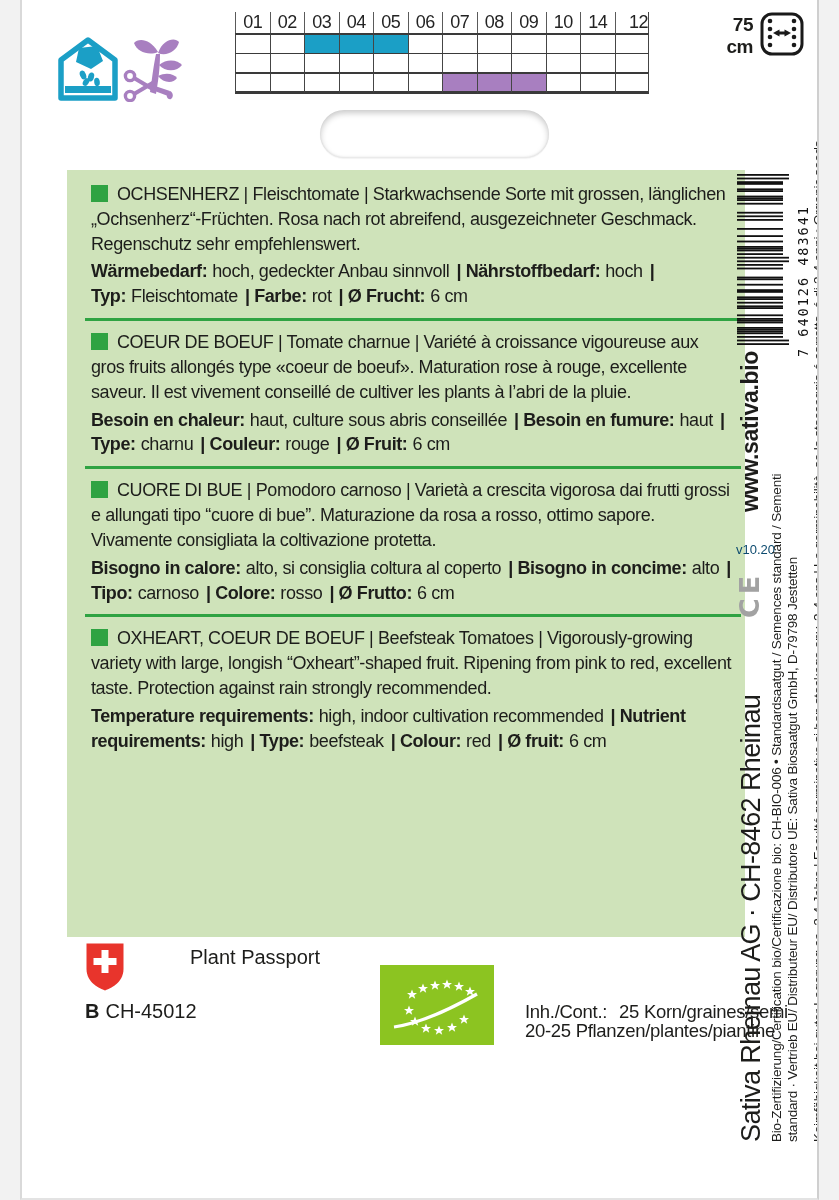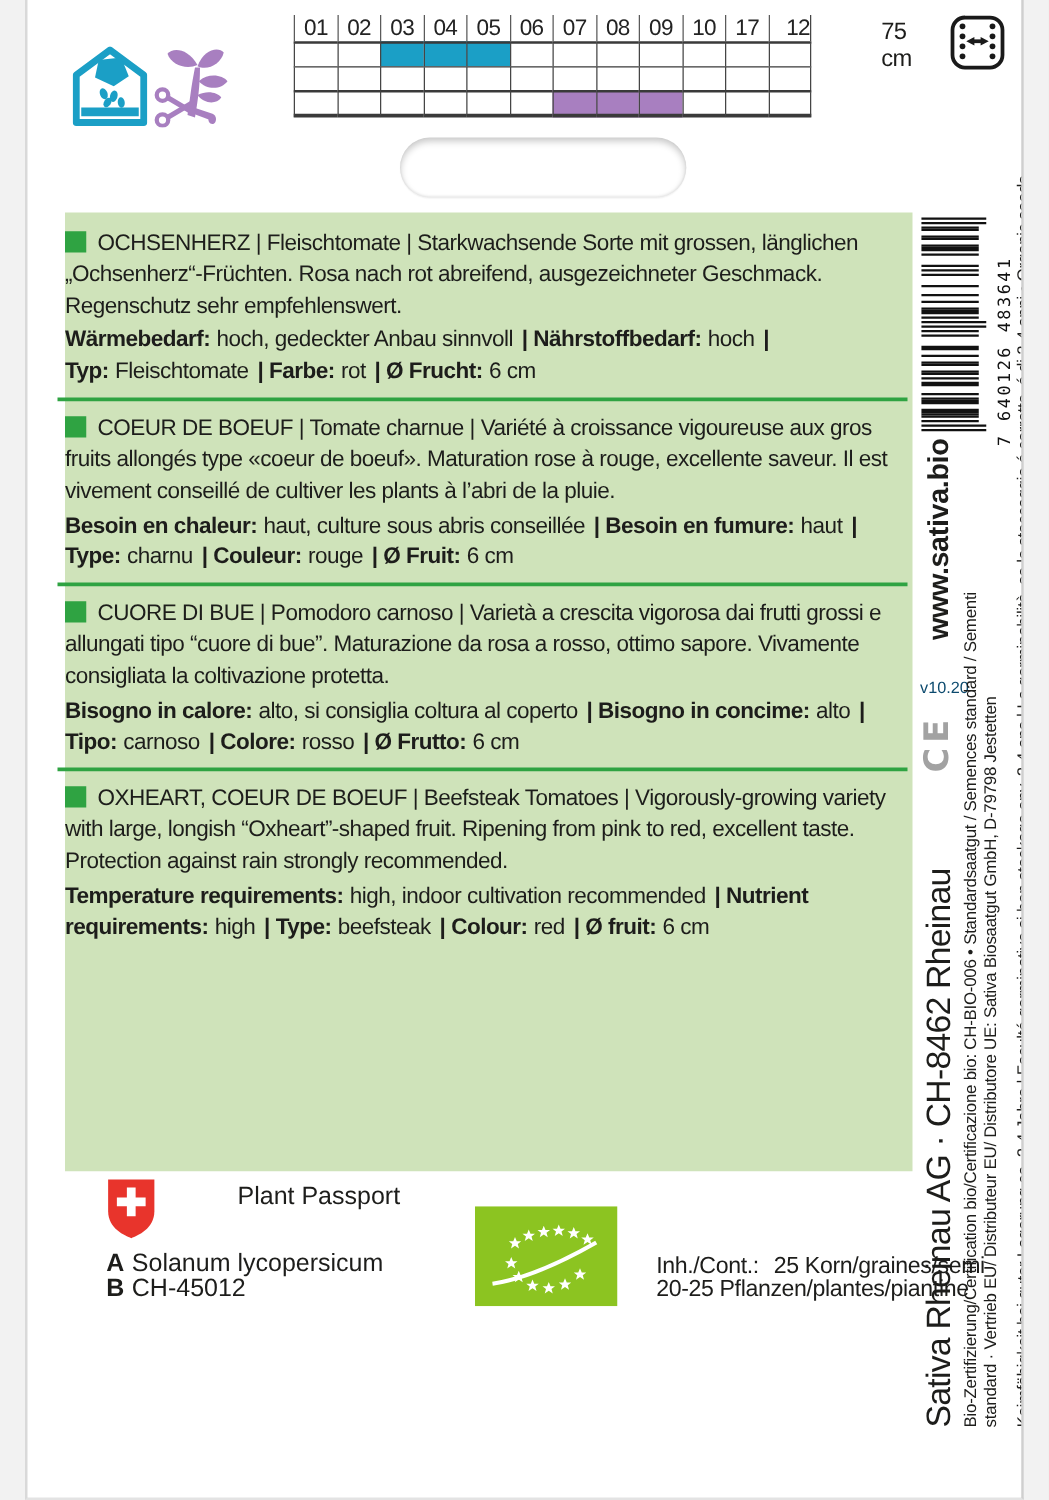--- a/index.html
+++ b/index.html
@@ -14,27 +14,27 @@
        grid-template-rows:21px 20px 19px 22px;}
   .mh{font-size:18px;letter-spacing:-0.5px;text-align:center;line-height:21px;border-left:1.5px solid #5a5a5a;color:#232323;}
   .mh:nth-child(12){border-right:1.5px solid #5a5a5a;}
   .cc{border-left:1.5px solid #454545;}
   .cal div:nth-child(12n){border-right:1.5px solid #454545;text-align:right;}
   .r0{border-top:2.5px solid #3a3a3a;}
   .r1{border-top:1px solid #3a3a3a;}
   .r2{border-top:2px solid #3a3a3a;border-bottom:3px solid #3a3a3a;}
   
   .spc{position:absolute;display:flex;align-items:center;gap:7px;}
-  .spc .lab{width:48px;font-size:19px;letter-spacing:-0.5px;}
+  .spc .lab{width:48px;text-align:right;font-size:19px;letter-spacing:-0.5px;font-weight:bold;}
   
   .hole{position:absolute;left:298px;top:110px;width:229px;height:48px;border-radius:24px;background:#fff;
         box-shadow:inset 0 3px 6px rgba(0,0,0,0.22), inset 0 -1px 2px rgba(0,0,0,0.08), 0 1px 1px rgba(0,0,0,0.05);}
   
-  .panel{position:absolute;left:30px;top:170px;width:678px;height:767px;background:#cfe3ba;
-         box-sizing:border-box;padding:12px 12px 0 0;font-size:18px;line-height:1.38;letter-spacing:-0.4px;}
+  .panel{position:absolute;left:45px;top:170px;width:678px;height:767px;background:#cfe3ba;
+         box-sizing:border-box;padding:12px 12px 0 24px;font-size:18px;line-height:1.38;letter-spacing:-0.4px;}
   .panel p{margin:0;}
   .attrs{margin-top:3px !important;}
   .bullet{display:inline-block;width:17px;height:17px;background:#2fa342;margin-right:9px;transform:translateY(2px);}
   .lbl{font-weight:700;margin-right:5px;}
   .val{margin-right:7px;}
   .sep{height:3px;background:#2fa342;margin:9px -8px 9px -6px;}
   
   .pp-title{position:absolute;left:168px;top:946px;font-size:20px;}
   .pass{position:absolute;left:63px;top:1001px;font-size:20px;line-height:20px;}
   .pass b{margin-right:6px;}
@@ -93,21 +93,21 @@
       <div class="mh">01</div>
       <div class="mh">02</div>
       <div class="mh">03</div>
       <div class="mh">04</div>
       <div class="mh">05</div>
       <div class="mh">06</div>
       <div class="mh">07</div>
       <div class="mh">08</div>
       <div class="mh">09</div>
       <div class="mh">10</div>
-      <div class="mh">17</div>
+      <div class="mh">14</div>
       <div class="mh">12</div>
       <div class="cc r0"></div>
       <div class="cc r0"></div>
       <div class="cc r0" style="background: rgb(27, 159, 198);"></div>
       <div class="cc r0" style="background: rgb(27, 159, 198);"></div>
       <div class="cc r0" style="background: rgb(27, 159, 198);"></div>
       <div class="cc r0"></div>
       <div class="cc r0"></div>
       <div class="cc r0"></div>
       <div class="cc r0"></div>
@@ -192,21 +192,20 @@
 
   <div style="position:absolute;left:63px;top:942px;">
     <svg width="40" height="50" viewBox="0 0 40 50">
       <path d="M1.5 1.5 H38.5 V27 C38.5 41 25 46.5 20 48.5 C15 46.5 1.5 41 1.5 27 Z" fill="#e8342c"></path>
       <rect x="16.5" y="8" width="7" height="23" fill="#fff"></rect>
       <rect x="8.5" y="16" width="23" height="7" fill="#fff"></rect>
     </svg>
   </div>
   <div class="pp-title">Plant Passport</div>
   <div class="pass">
-    <div><b>A</b><span>Solanum lycopersicum</span></div>
     <div><b>B</b><span>CH-45012</span></div>
   </div>
   <div style="position:absolute;left:358px;top:965px;">
     <svg width="114" height="80" viewBox="0 0 114 80">
       <rect width="114" height="80" fill="#8cc421"></rect>
       <path d="M14 62 Q48 57 97 29" stroke="#fff" stroke-width="3.2" fill="none"></path>
       <g fill="#fff">
         <polygon points="32,24.5 33.4,28 37,28 34.2,30.2 35.2,33.7 32,31.6 28.8,33.7 29.8,30.2 27,28 30.6,28" transform="translate(0,0)"></polygon>
         <polygon points="43,18.5 44.4,22 48,22 45.2,24.2 46.2,27.7 43,25.6 39.8,27.7 40.8,24.2 38,22 41.6,22"></polygon>
         <polygon points="55,15.5 56.4,19 60,19 57.2,21.2 58.2,24.7 55,22.6 51.8,24.7 52.8,21.2 50,19 53.6,19"></polygon>

